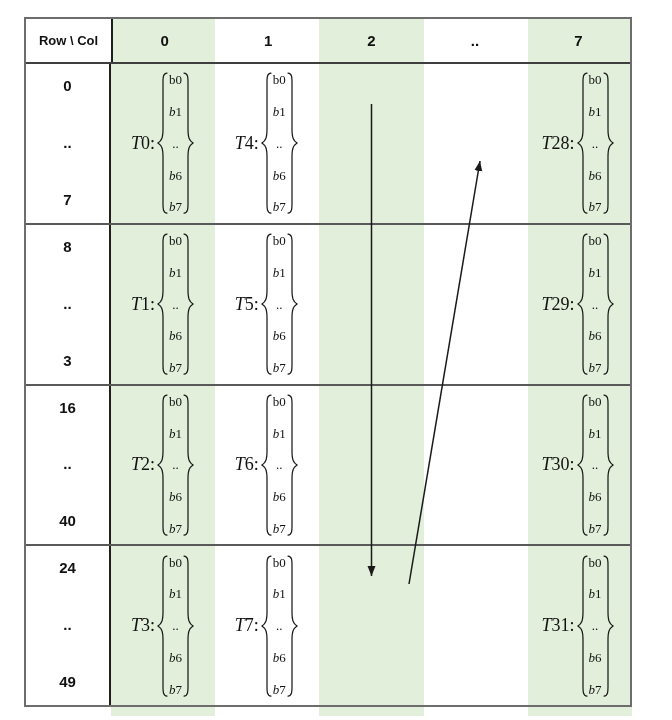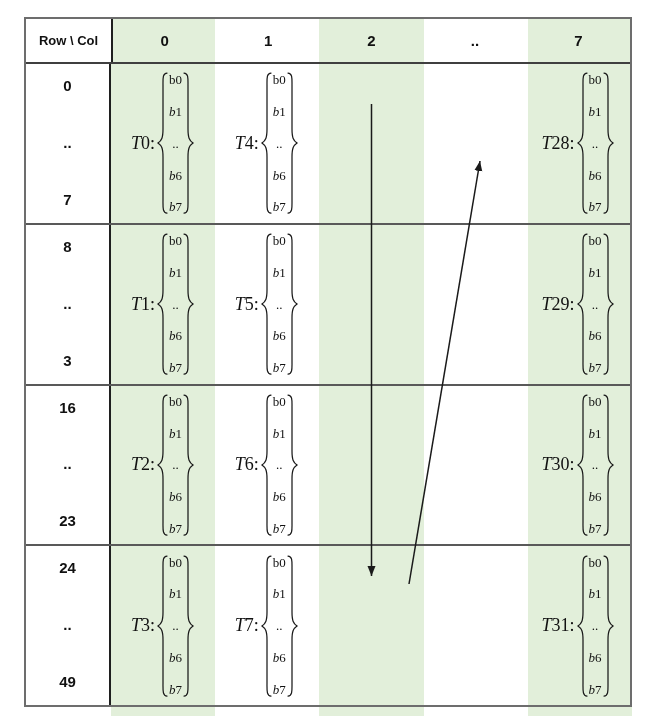--- a/index.html
+++ b/index.html
@@ -193,21 +193,21 @@
             <svg class="brace" width="12" height="144" viewBox="0 0 12 144">
               <path d="M11 2 C6.5 2 7 8 7 14 L7 58 C7 67 5.5 69.5 2 72 C5.5 74.5 7 77 7 86 L7 130 C7 136 6.5 142 11 142" transform="translate(12,0) scale(-1,1)"></path>
             </svg>
           </span>
         </div>
       </div>
       <div class="brow">
         <div class="labelcol">
           <span>16</span>
           <span>..</span>
-          <span>23</span>
+          <span>40</span>
         </div>
         <div class="dcell">
           <span class="tgroup">
             <span class="tlabel"><i>T</i>2:</span>
             <svg class="brace" width="12" height="144" viewBox="0 0 12 144">
               <path d="M11 2 C6.5 2 7 8 7 14 L7 58 C7 67 5.5 69.5 2 72 C5.5 74.5 7 77 7 86 L7 130 C7 136 6.5 142 11 142"></path>
             </svg>
             <span class="items">
               <span>b0</span>
               <span><i>b</i>1</span>

